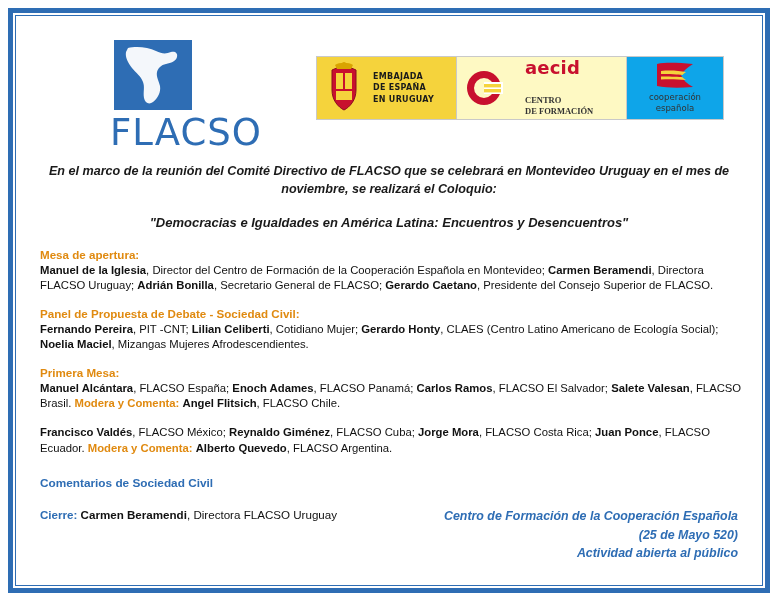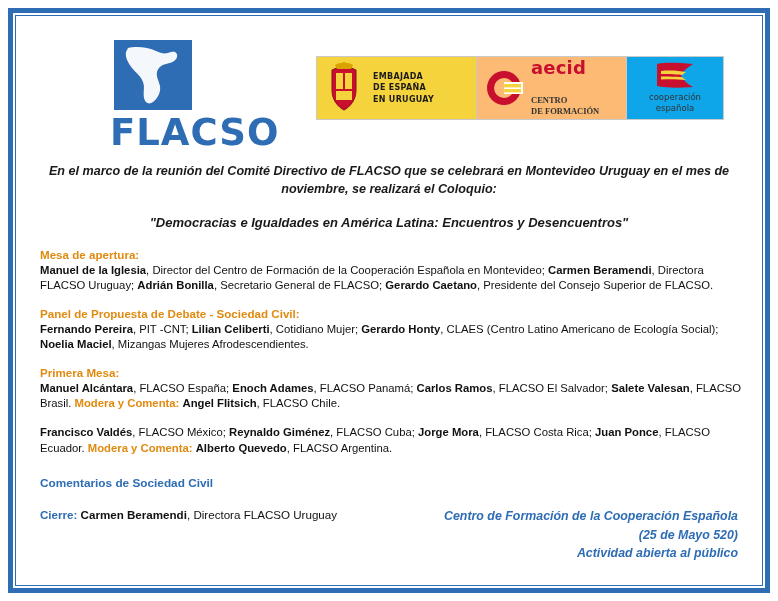--- a/index.html
+++ b/index.html
@@ -66,21 +66,21 @@
     position: relative;
     margin-left: 4px;
   }
   .flacso-mark .continent {
     position: absolute;
     left: 0; top: 0; right: 0; bottom: 0;
   }
   .flacso-word {
     font-size: 37px;
     letter-spacing: 1px;
-    font-weight: bold;
+    font-weight: normal;
     color: #2e6db4;
     line-height: 1.05;
     margin-top: 4px;
     font-family: "DejaVu Sans", sans-serif;
   }
   .flacso-sub {
     font-size: 15.5px;
     letter-spacing: 7px;
     color: #8aa7c8;
     font-weight: bold;
@@ -104,43 +104,44 @@
     align-items: center;
     padding: 0 8px;
     border-right: 1px solid #c9c9c9;
     box-sizing: border-box;
   }
   .logo-cell:last-child { border-right: none; }
 
   .embajada {
     background: #f5d33c;
     padding: 0;
-    width: 160px;
+    width: 140px;
     position: relative;
   }
   .esc-wrap {
     width: 46px;
     height: 56px;
     display: flex;
     align-items: center;
     justify-content: center;
     margin-left: 4px;
   }
   .embajada-text {
     font-size: 8px;
     font-weight: bold;
     color: #1b1b1b;
     line-height: 1.45;
     letter-spacing: .3px;
     margin-left: 6px;
     font-family: "DejaVu Sans", sans-serif;
   }
   .aecid {
-    width: 150px;
-    background: #fdba74;
+    width: 170px;
+    background: #fef9c3;
+    gap: 14px;
   }
   .aecid-mark {
     width: 38px;
     height: 38px;
     position: relative;
     flex: none;
   }
   .aecid-text { margin-left: 8px; }
   .aecid-title {
     color: #c8102e;

